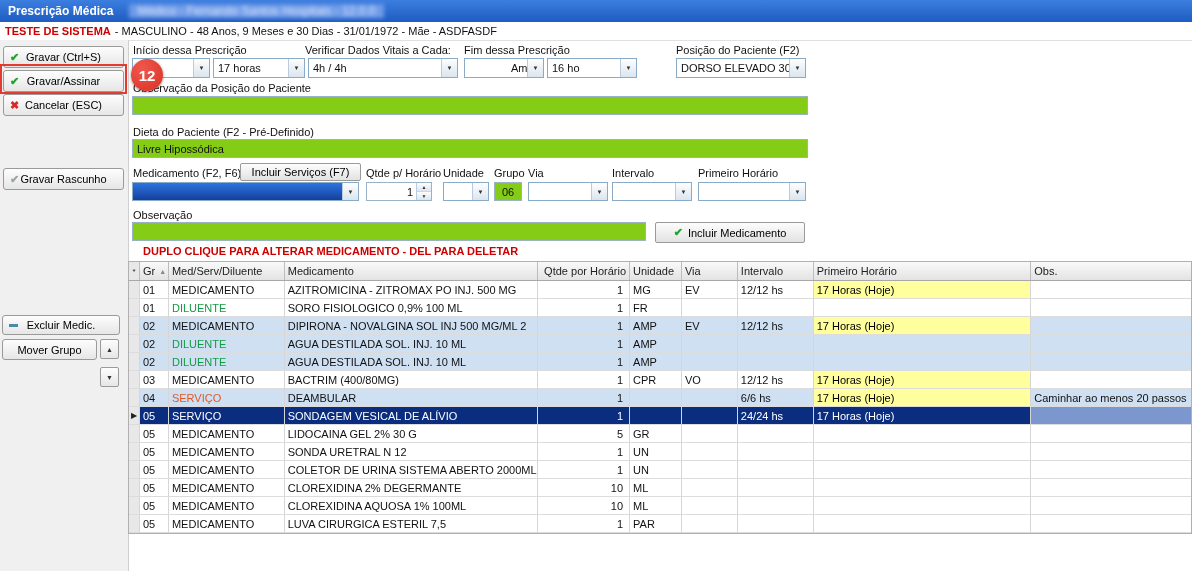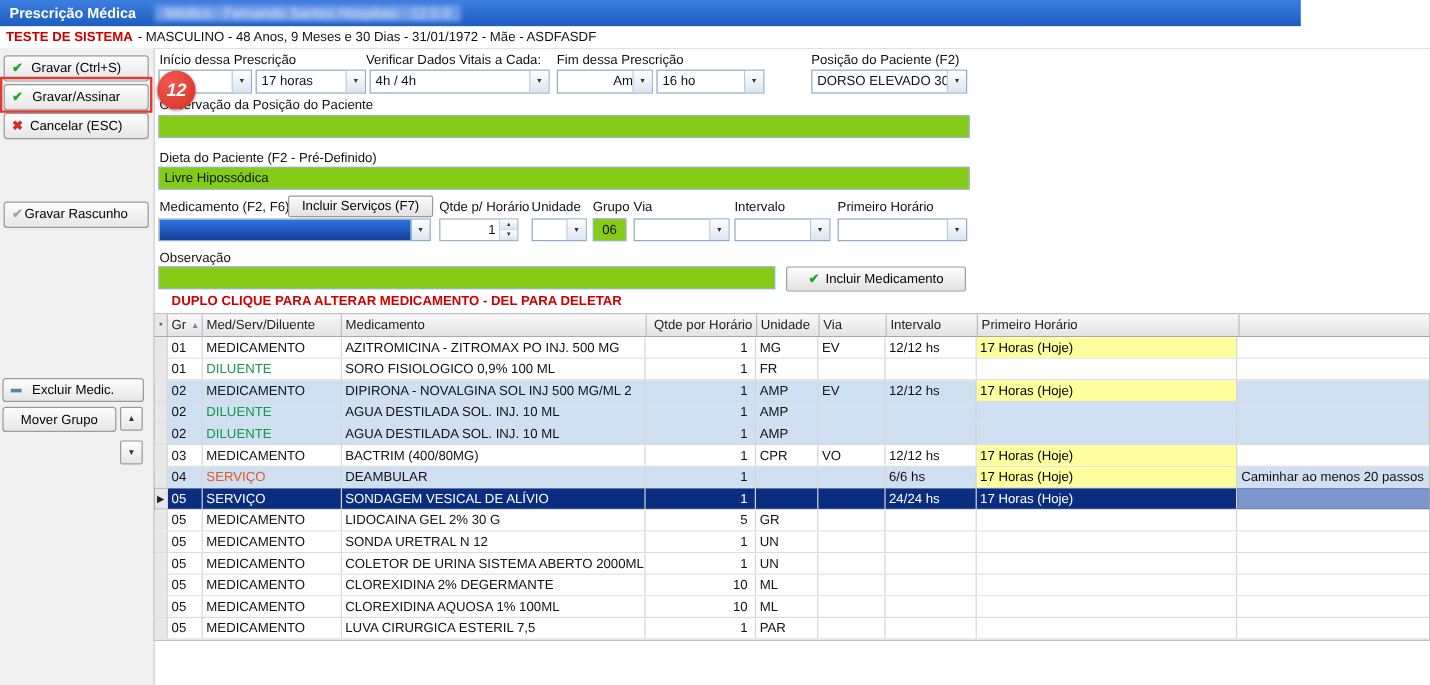--- a/index.html
+++ b/index.html
@@ -1,20 +1,20 @@
 <!DOCTYPE html>
 <html style="--titlebar1: #3c7ee0; --titlebar2: #1d5cc0; --band: #cfe0f2; --selected: #0a2d80; --selectedObs: #7b97cd; --yellow: #ffff9e; --diluente: #149a43; --servico: #e25822; --annotation: #d93025; --hint: #cc0000; --comboFocus1: #2d74e0; --comboFocus2: #14409c;"><head>
 <meta charset="utf-8">
 <style>
   html,body{margin:0;padding:0;background:#dfe3e8;}
   #app{position:relative;width:1192px;height:571px;background:#ffffff;overflow:hidden;
        font-family:"Liberation Sans",sans-serif;font-size:11px;color:#111;}
 
   
-  .titlebar{position:absolute;left:0;top:0;width:1084px;height:22px;
+  .titlebar{position:absolute;left:0;top:0;width:1192px;height:22px;
     background:linear-gradient(var(--titlebar1,#3c7ee0),var(--titlebar2,#1d5cc0));
     display:flex;align-items:center;}
   .titlebar .wtitle{color:#fff;font-weight:bold;font-size:12px;margin-left:8px;white-space:nowrap;}
   .titlebar .wsubtitle{margin-left:16px;background:#6f9be8;color:#dfe9fb;font-size:12px;
     padding:0 8px;filter:blur(2px);white-space:nowrap;}
 
   
   .patientbar{position:absolute;left:0;top:22px;width:1192px;height:18px;background:#fff;
     border-bottom:1px solid #e0e0e0;display:flex;align-items:center;}
   .pname{color:#cc0000;font-weight:bold;margin-left:5px;}
@@ -34,21 +34,21 @@
   .arrbtn{position:absolute;width:19px;height:20px;background:linear-gradient(#fdfdfd,#e6e6e6);
     border:1px solid #9a9a9a;border-radius:2px;font-size:7px;display:flex;align-items:center;
     justify-content:center;box-sizing:border-box;color:#333;}
 
   
   .anno-rect{position:absolute;left:0px;top:64px;width:127px;height:30px;border:2px solid #e33b30;
     z-index:40;box-sizing:border-box;pointer-events:none;}
   .anno-badge{position:absolute;left:131px;top:59px;width:32px;height:32px;border-radius:50%;
     background:radial-gradient(circle at 35% 30%, #f0584d, var(--annotation,#d93025));
     color:#fff;font-weight:bold;font-size:15px;display:flex;align-items:center;justify-content:center;
-    z-index:41;box-shadow:0 1px 3px rgba(0,0,0,.45);font-style:italic;}
+    z-index:41;box-shadow:0 1px 3px rgba(0,0,0,.45);}
 
   
   .flabel{position:absolute;white-space:nowrap;color:#111;}
   .combo{position:absolute;height:20px;background:#fff;border:1px solid #8aabc8;display:flex;
     align-items:stretch;box-sizing:border-box;}
   .combo-val{flex:1;padding:0 4px;display:flex;align-items:center;overflow:hidden;white-space:nowrap;}
   .combo-btn{width:15px;display:flex;align-items:center;justify-content:center;font-size:6px;color:#333;
     background:linear-gradient(#fefefe,#dbe5ef);border-left:1px solid #b9cbdc;}
   .combo.focusedblue{background:linear-gradient(var(--comboFocus1,#2d74e0),var(--comboFocus2,#14409c));}
   .tinput{position:absolute;height:19px;border:1px solid #9ab2c8;font-size:11px;padding:0 4px;
@@ -254,20 +254,23 @@
       </div>
       <div class="cell c-via">
         <span>Via</span>
       </div>
       <div class="cell c-int">
         <span>Intervalo</span>
       </div>
       <div class="cell c-hor">
         <span>Primeiro Horário</span>
       </div>
+      <div class="cell c-obs">
+        <span>Obs.</span>
+      </div>
     </div>
     <div>
         <div class="grow">
           <div class="cell c-sel"></div>
           <div class="cell c-gr">01</div>
           <div class="cell c-tipo">MEDICAMENTO</div>
           <div class="cell c-med">AZITROMICINA - ZITROMAX PO INJ. 500 MG</div>
           <div class="cell c-qtde">1</div>
           <div class="cell c-unid">MG</div>
           <div class="cell c-via">EV</div>

